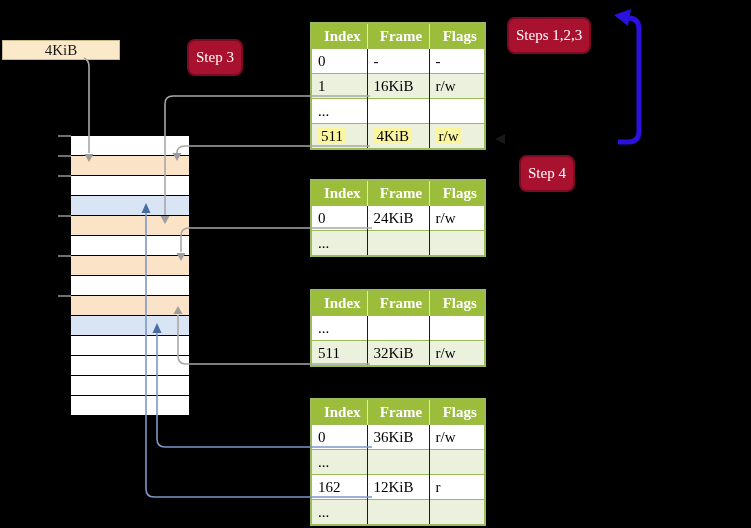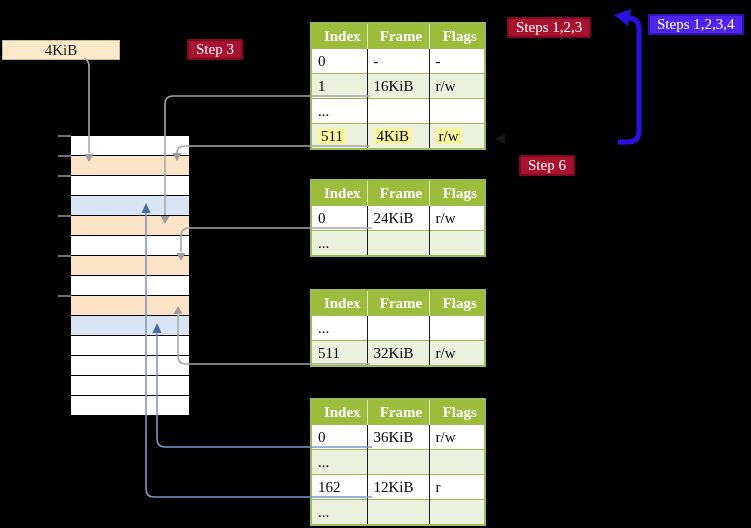--- a/index.html
+++ b/index.html
@@ -33,22 +33,22 @@
     background:var(--bg);
   }
   
   .src-box{
     position:absolute;left:2px;top:40px;width:116px;height:18px;
     background:var(--box-cream);border:1px solid #c9b98e;
     color:var(--text-dark);font-size:15px;line-height:18px;text-align:center;
   }
   
   .badge{
-    position:absolute;height:17px;line-height:17px;padding:0 7px;
-    font-size:15px;color:#ffffff;border-radius:1px;white-space:nowrap;
+    position:absolute;height:17px;line-height:17px;padding:8px 7px;
+    font-size:15px;color:#ffffff;border-radius:8px;white-space:nowrap;
   }
   .badge.red{background:var(--badge-red);border:2px solid var(--badge-red-border);}
   .badge.blue{background:var(--badge-blue);border:2px solid var(--badge-blue-border);}
   .badge.b-step0{left:187px;top:39px;}
   .badge.b-steps123{left:507px;top:17px;}
   .badge.b-steps1234{left:648px;top:14px;}
   .badge.b-step4{left:519px;top:155px;}
   
   .mem-col{
     position:absolute;left:71px;top:135px;width:118px;
@@ -94,22 +94,21 @@
 </style>
 </head>
 <body>
 
 <div class="canvas">
 
   <div class="src-box">4KiB</div>
 
   <div class="badge red b-step0">Step 3</div>
   <div class="badge red b-steps123">Steps 1,2,3</div>
-  <div class="badge blue b-steps1234">Steps 1,2,3,4</div>
-  <div class="badge red b-step4">Step 6</div>
+  <div class="badge red b-step4">Step 4</div>
 
   <div class="mem-col" id="mem-col">
       <div class="mem-row mem-white"></div>
       <div class="mem-row mem-peach"></div>
       <div class="mem-row mem-white"></div>
       <div class="mem-row mem-blue"></div>
       <div class="mem-row mem-peach"></div>
       <div class="mem-row mem-white"></div>
       <div class="mem-row mem-peach"></div>
       <div class="mem-row mem-white"></div>

